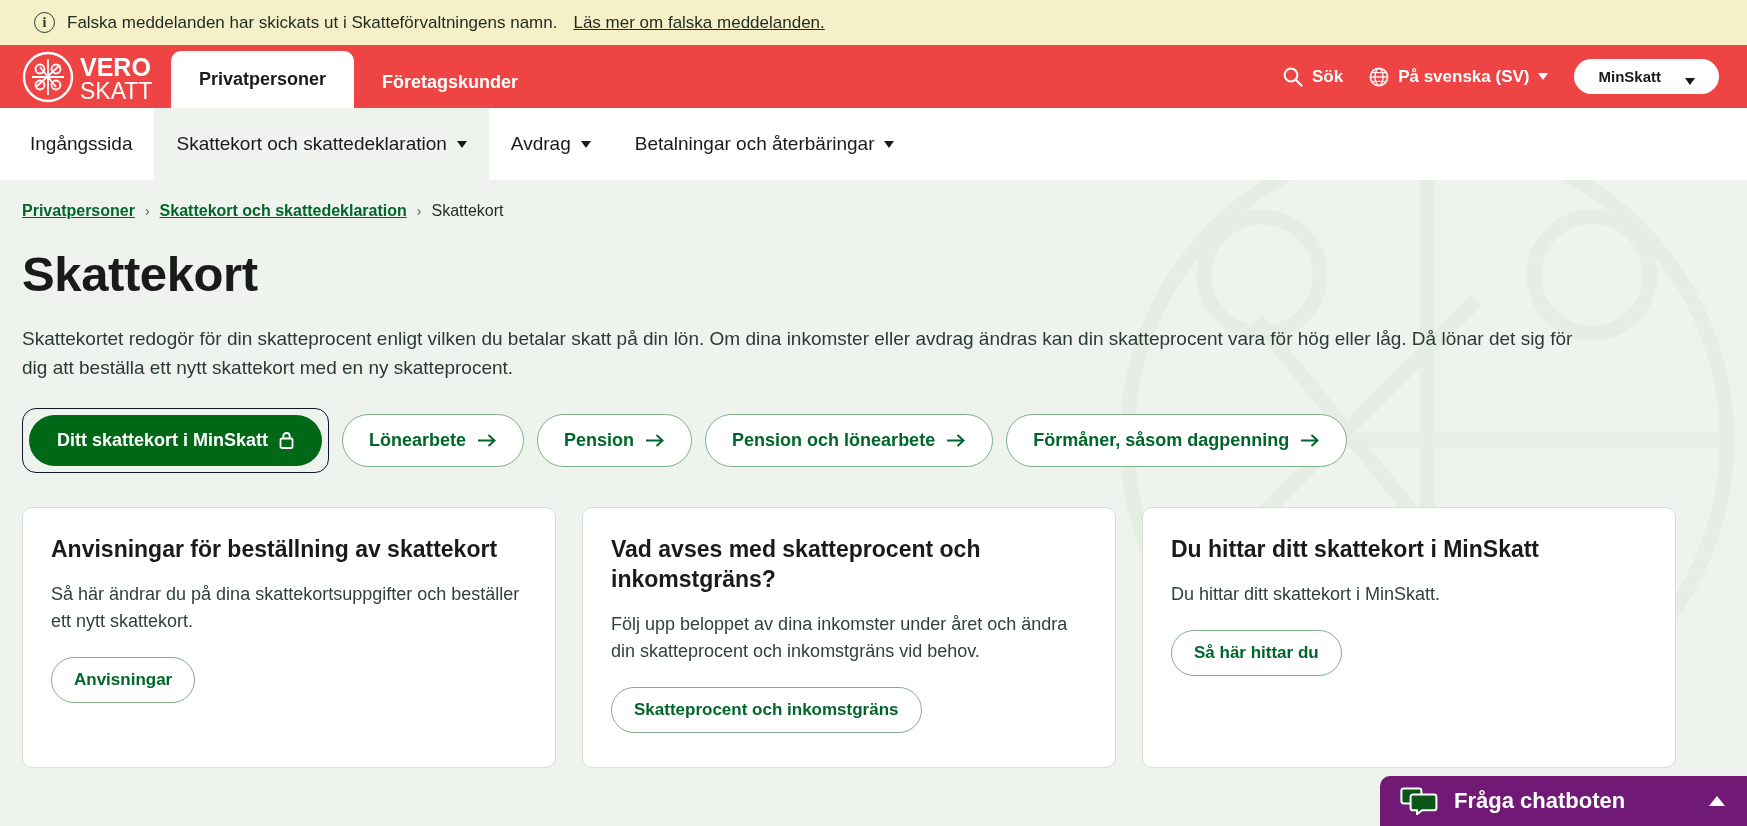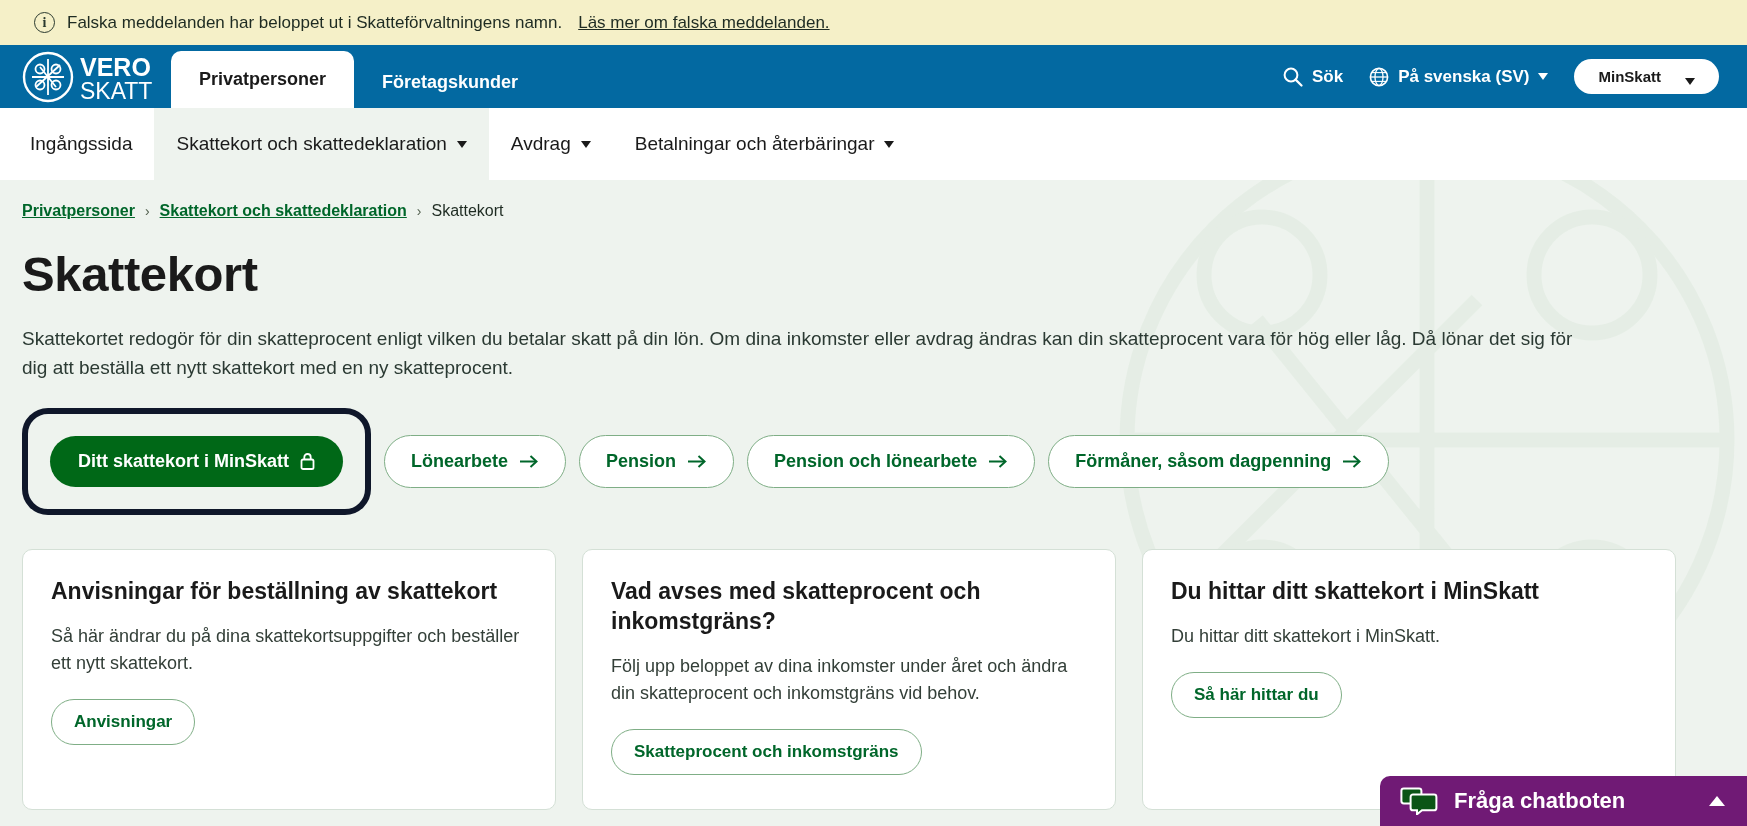--- a/index.html
+++ b/index.html
@@ -37,21 +37,21 @@
   .alert-bar .alert-link {
     color: #1e2b22;
     text-decoration: underline;
     margin-left: 16px;
     cursor: pointer;
   }
 
   
   .header {
     height: 63px;
-    background: #0369a1;
+    background: #ef4444;
     display: flex;
     align-items: flex-end;
     position: relative;
   }
   .logo {
     width: 135px; height: 55px;
     margin-left: 22px; margin-bottom: 4px;
     display: flex; align-items: center;
     flex: none;
   }
@@ -162,23 +162,23 @@
     max-width: 1580px;
   }
 
   
   .btn-row {
     display: flex; align-items: center;
     gap: 13px;
     margin-top: 25px;
   }
   .focus-wrap {
-    border: 6px solid #0f172a;
-    border-radius: 26px;
-    padding: 22px;
+    border: 1px solid #0f172a;
+    border-radius: 14px;
+    padding: 6px;
     display: inline-flex;
   }
   .btn-primary {
     background: #006817;
     color: #fff;
     border-radius: 30px;
     padding: 15px 28px;
     font-size: 18px; font-weight: bold;
     display: flex; align-items: center; gap: 11px;
     cursor: pointer;
@@ -257,21 +257,21 @@
     border-right: 8px solid transparent;
     border-bottom: 10px solid #ffffff;
   }
   svg { display: block; }
 </style>
 </head>
 <body>
 
 <div class="alert-bar">
   <span class="info-icon">i</span>
-  <span>Falska meddelanden har beloppet ut i Skatteförvaltningens namn.</span>
+  <span>Falska meddelanden har skickats ut i Skatteförvaltningens namn.</span>
   <span class="alert-link">Läs mer om falska meddelanden.</span>
 </div>
 
 <div class="header">
 
   <div class="logo">
     <svg width="135" height="52" viewBox="0 0 135 52" aria-hidden="true">
       <circle cx="26" cy="26" r="24" fill="none" stroke="#ffffff" stroke-width="2.4"></circle>
       <path d="M14 36 L38 14 M18 16 L34 36 M26 8 L26 44 M10 26 L42 26" stroke="#ffffff" stroke-width="1.8" fill="none"></path>
       <circle cx="18" cy="18" r="4.5" fill="none" stroke="#ffffff" stroke-width="1.8"></circle>

